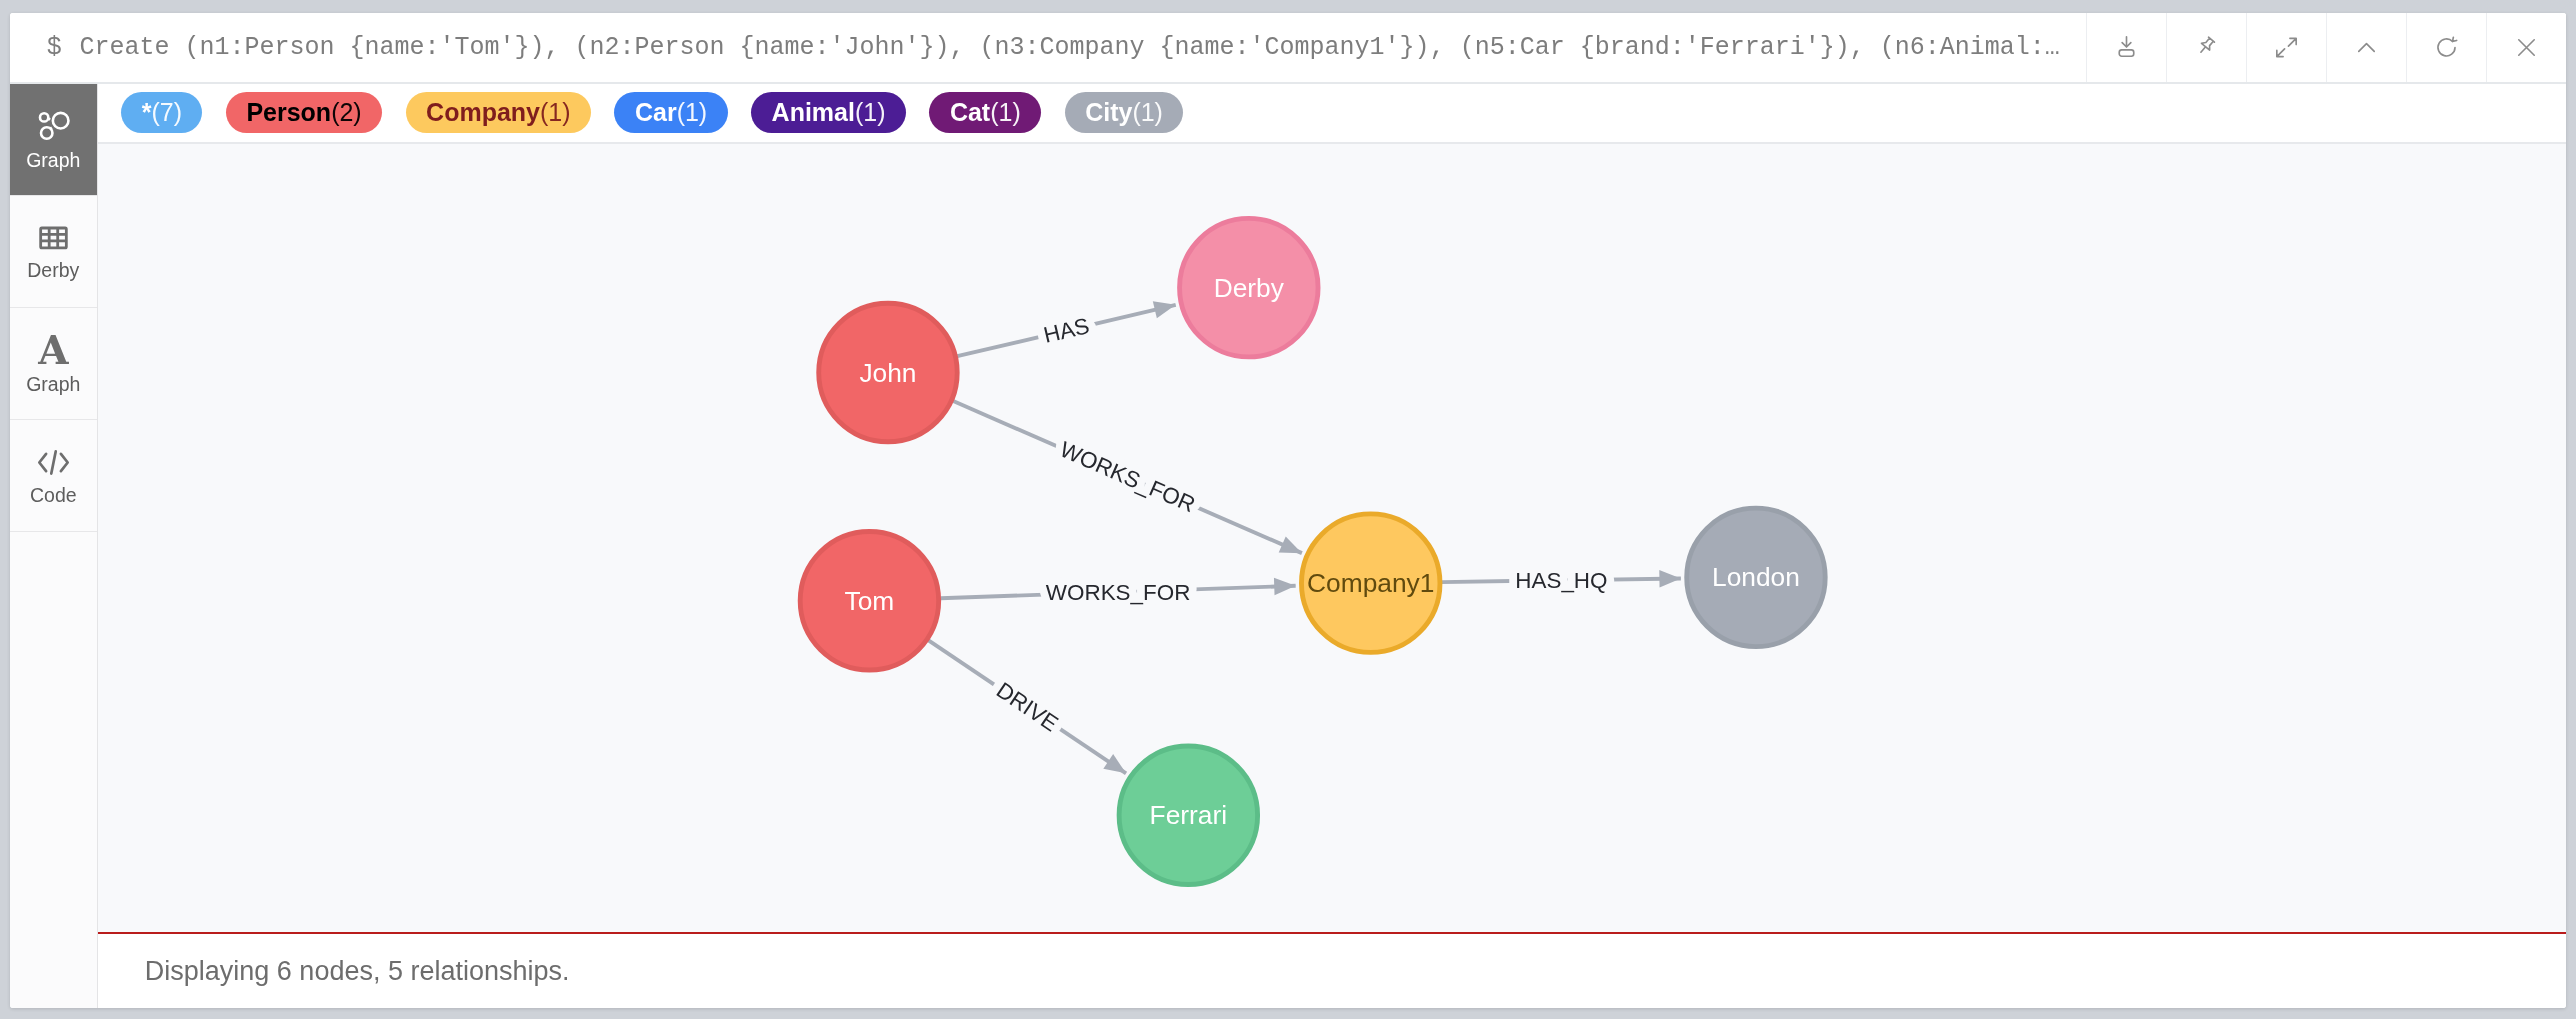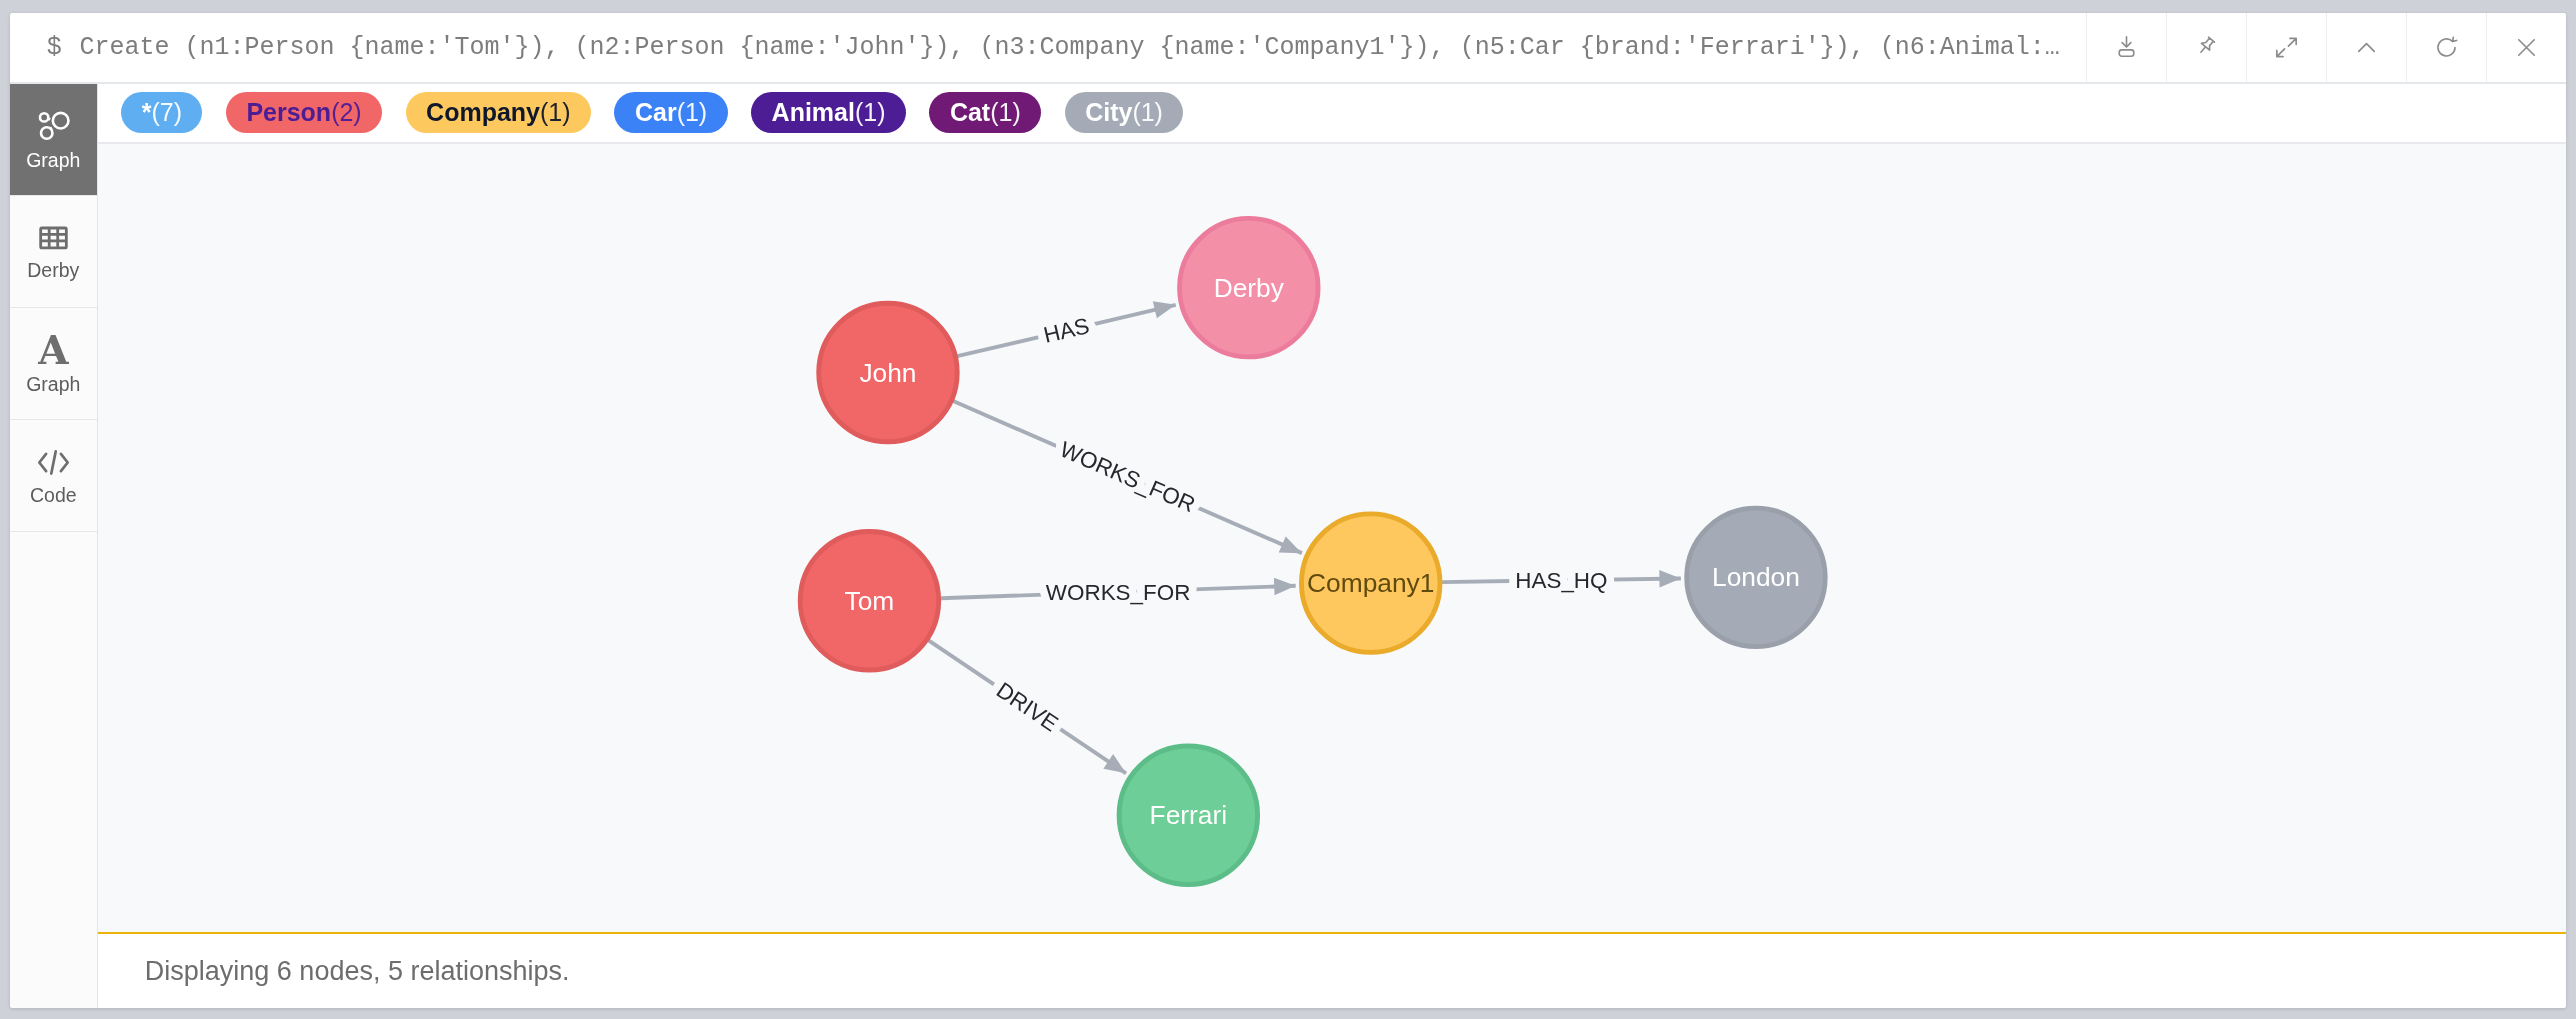--- a/index.html
+++ b/index.html
@@ -45,21 +45,21 @@
 
   .canvas { flex:1; background:#f8f9fb; min-height:0; cursor:grab; }
   .canvas svg { width:100%; height:100%; display:block; }
   .edge-line { stroke:#a7adb7; stroke-width:4; }
   .edge-label { font-family:"Liberation Sans",sans-serif; font-size:23px; fill:#26282e;
                 text-anchor:middle; dominant-baseline:central;
                 paint-order:stroke; stroke:#f8f9fb; stroke-width:16px; stroke-linejoin:round; }
   .node-label { font-family:"Liberation Sans",sans-serif; font-size:27px;
                 text-anchor:middle; dominant-baseline:central; }
 
-  .statusbar { height:76px; min-height:76px; background:#fff; border-top:2px solid #eab308;
+  .statusbar { height:76px; min-height:76px; background:#fff; border-top:2px solid #b91c1c;
                display:flex; align-items:center; padding-left:47px;
                font-size:27px; color:#6d6d6d; }
 </style>
 </head>
 <body>
 
 <div class="page">
   <div class="card">
 
     <div class="header">
@@ -135,25 +135,25 @@
           <span class="tlabel">Code</span>
         </div>
       </div>
 
       <div class="main">
         <div class="pills">
             <span class="pill" style="background: rgb(95, 174, 242); color: rgb(255, 255, 255);">
               <b>*</b>
               <span class="cnt">(7)</span>
             </span>
-            <span class="pill" style="background: rgb(241, 102, 103); color: #4c1d95;">
+            <span class="pill" style="background: rgb(241, 102, 103); color: #000000;">
               <b>Person</b>
               <span class="cnt">(2)</span>
             </span>
-            <span class="pill" style="background: rgb(253, 201, 94); color: #0f172a;">
+            <span class="pill" style="background: rgb(253, 201, 94); color: #7f1d1d;">
               <b>Company</b>
               <span class="cnt">(1)</span>
             </span>
             <span class="pill" style="background: #3b82f6; color: rgb(255, 255, 255);">
               <b>Car</b>
               <span class="cnt">(1)</span>
             </span>
             <span class="pill" style="background: #4c1d95; color: rgb(255, 255, 255);">
               <b>Animal</b>
               <span class="cnt">(1)</span>

